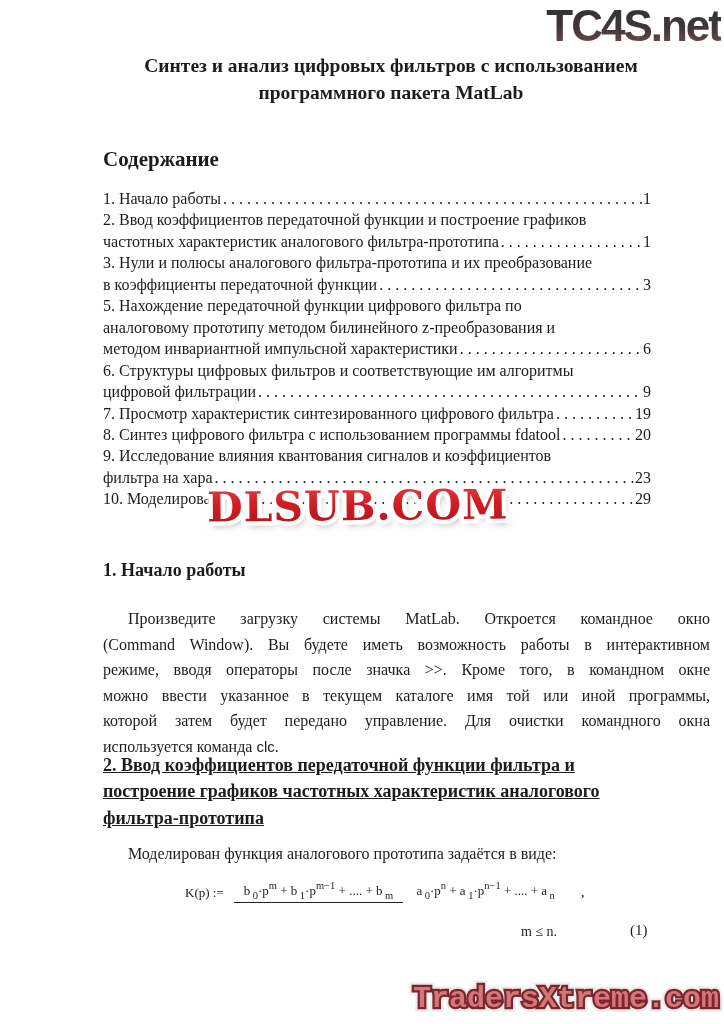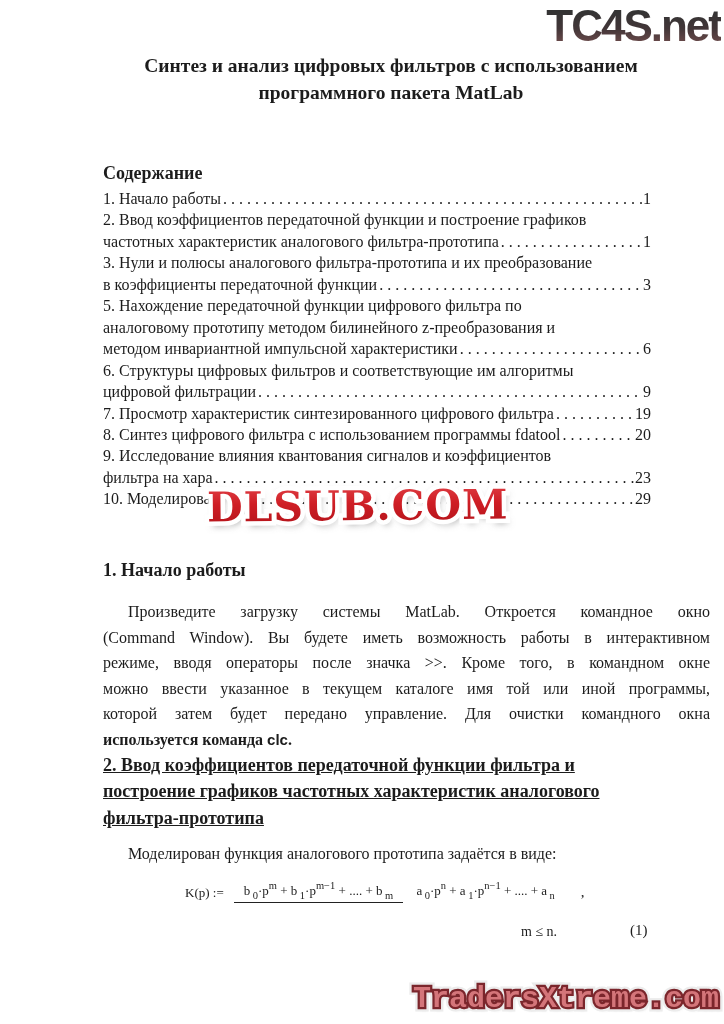--- a/index.html
+++ b/index.html
@@ -16,22 +16,22 @@
     background:linear-gradient(to bottom,#343434 22%,#423638 55%,#6f4c4c 88%);
     -webkit-background-clip:text;background-clip:text;color:transparent;
   }
   
   .doc-title{
     position:absolute;left:85px;top:52px;width:612px;
     text-align:center;font-weight:bold;font-size:19.5px;line-height:27px;
   }
   
   .contents-heading{
-    position:absolute;left:103px;top:163px;
-    font-weight:bold;font-size:18px;
+    position:absolute;left:103px;top:147px;
+    font-weight:bold;font-size:21px;
   }
   .toc{
     position:absolute;left:103px;top:188px;width:548px;
     font-size:16px;line-height:21.45px;
   }
   .toc-line{display:flex;white-space:nowrap;align-items:baseline;}
   .toc-text{flex:0 0 auto;}
   .leader{
     flex:1 1 auto;overflow:hidden;white-space:nowrap;padding:0 2px;
   }
@@ -57,22 +57,22 @@
   }
   
   .sec1-heading{
     position:absolute;left:103px;top:560px;font-weight:bold;font-size:18px;
   }
   .para1{
     position:absolute;left:103px;top:599px;width:607px;
     font-size:16px;line-height:25.5px;
   }
   .jline{text-align:justify;text-align-last:justify;white-space:normal;}
-  .jline.jlast{text-align:center;text-align-last:left;font-weight:bold;}
-  .jline.indent{padding-left:25px;}
+  .jline.jlast{text-align:center;text-align-last:left;}
+  .jline.indent{padding-left:25px;margin-top:7px;}
   .tk-code{font-family:"Liberation Sans", sans-serif;font-size:15px;}
   .sec2-heading{
     position:absolute;left:103px;top:752px;width:607px;
     font-weight:bold;font-size:18px;line-height:26.4px;text-decoration:underline;
   }
   .para2{
     position:absolute;left:103px;top:845px;width:607px;
     font-size:16px;text-indent:25px;
   }
   

